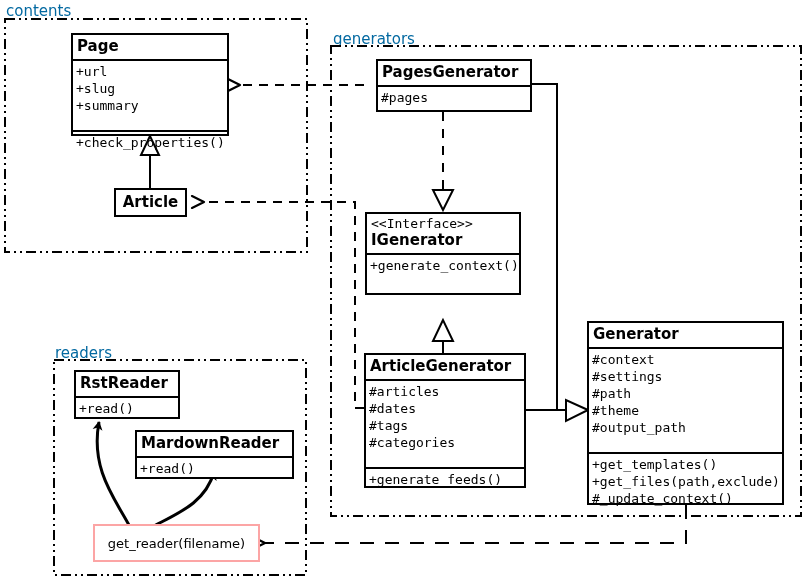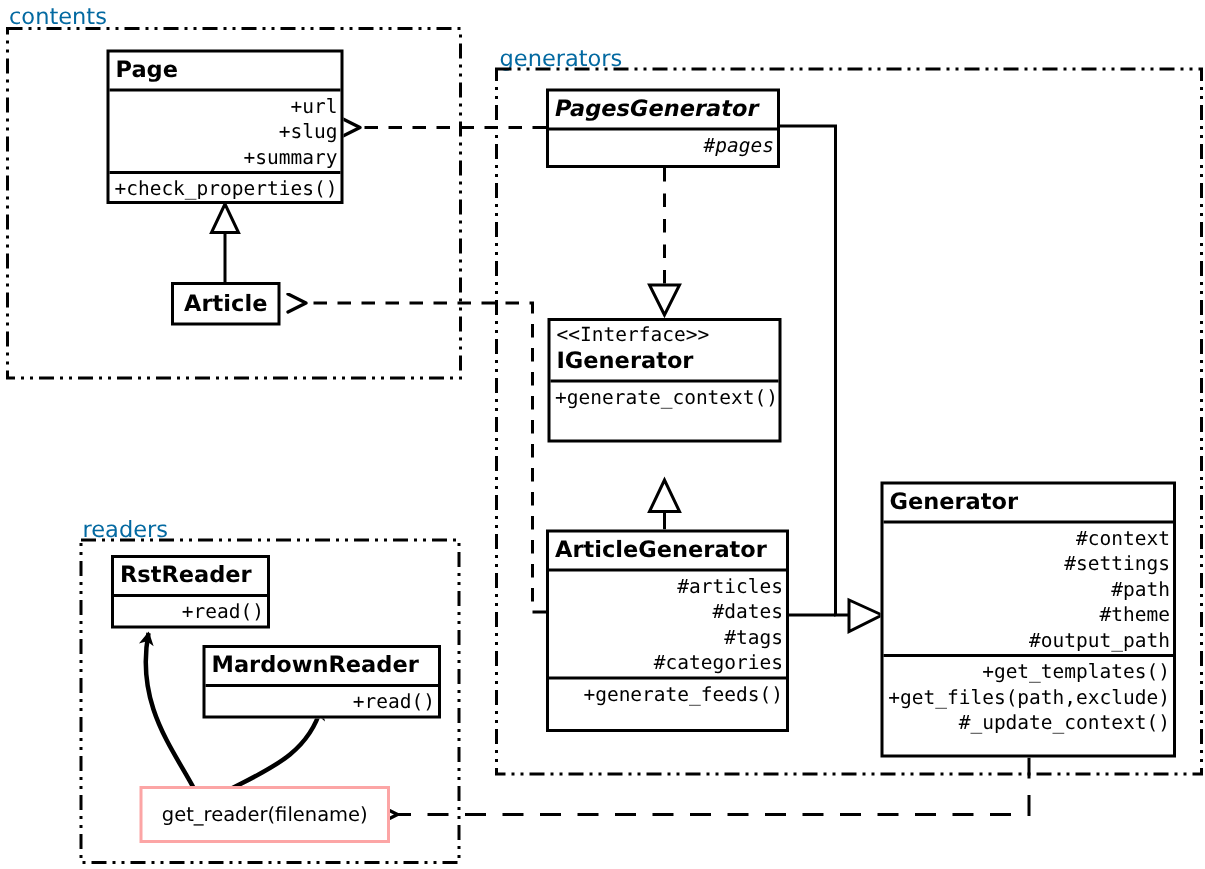--- a/index.html
+++ b/index.html
@@ -57,26 +57,25 @@
     font-weight: normal;
     font-size: 13px;
     font-family: "DejaVu Sans Mono", monospace;
   }
   .uml .sep {
     height: 0;
     border-top: 2px solid #000;
   }
   .uml .compartment {
     box-sizing: border-box;
-    padding: 2px 2px 0 3px;
+    padding: 2px 2px 16px 3px;
     font-family: "DejaVu Sans Mono", monospace;
     font-size: 13px;
     color: #000;
     line-height: 17px;
-    text-align: right;
   }
   .uml .compartment .row { white-space: nowrap; }
 
   
   .plainbox {
     position: absolute;
     box-sizing: border-box;
     border: 2px solid #fca5a5;
     background: #ffffff;
     z-index: 6;
@@ -178,21 +177,21 @@
     <div class="sep"></div>
     <div class="compartment">
       <div class="row">+check_properties()</div>
     </div>
   </div>
 
   <div class="uml" style="left:114px; top:188px; width:73px; height:29px; display:flex; align-items:center; justify-content:center;">
     <div class="hdr" style="padding:0;">Article</div>
   </div>
 
-  <div class="uml" style="left:364px; top:59px; width:156px; height:53px;font-style:italic;">
+  <div class="uml" style="left:376px; top:59px; width:156px; height:53px;">
     <div class="hdr">PagesGenerator</div>
     <div class="sep"></div>
     <div class="compartment">
       <div class="row">#pages</div>
     </div>
   </div>
 
   <div class="uml" style="left:365px; top:212px; width:156px; height:83px;">
     <div class="hdr">
       <span class="stereo">&lt;&lt;Interface&gt;&gt;</span>

